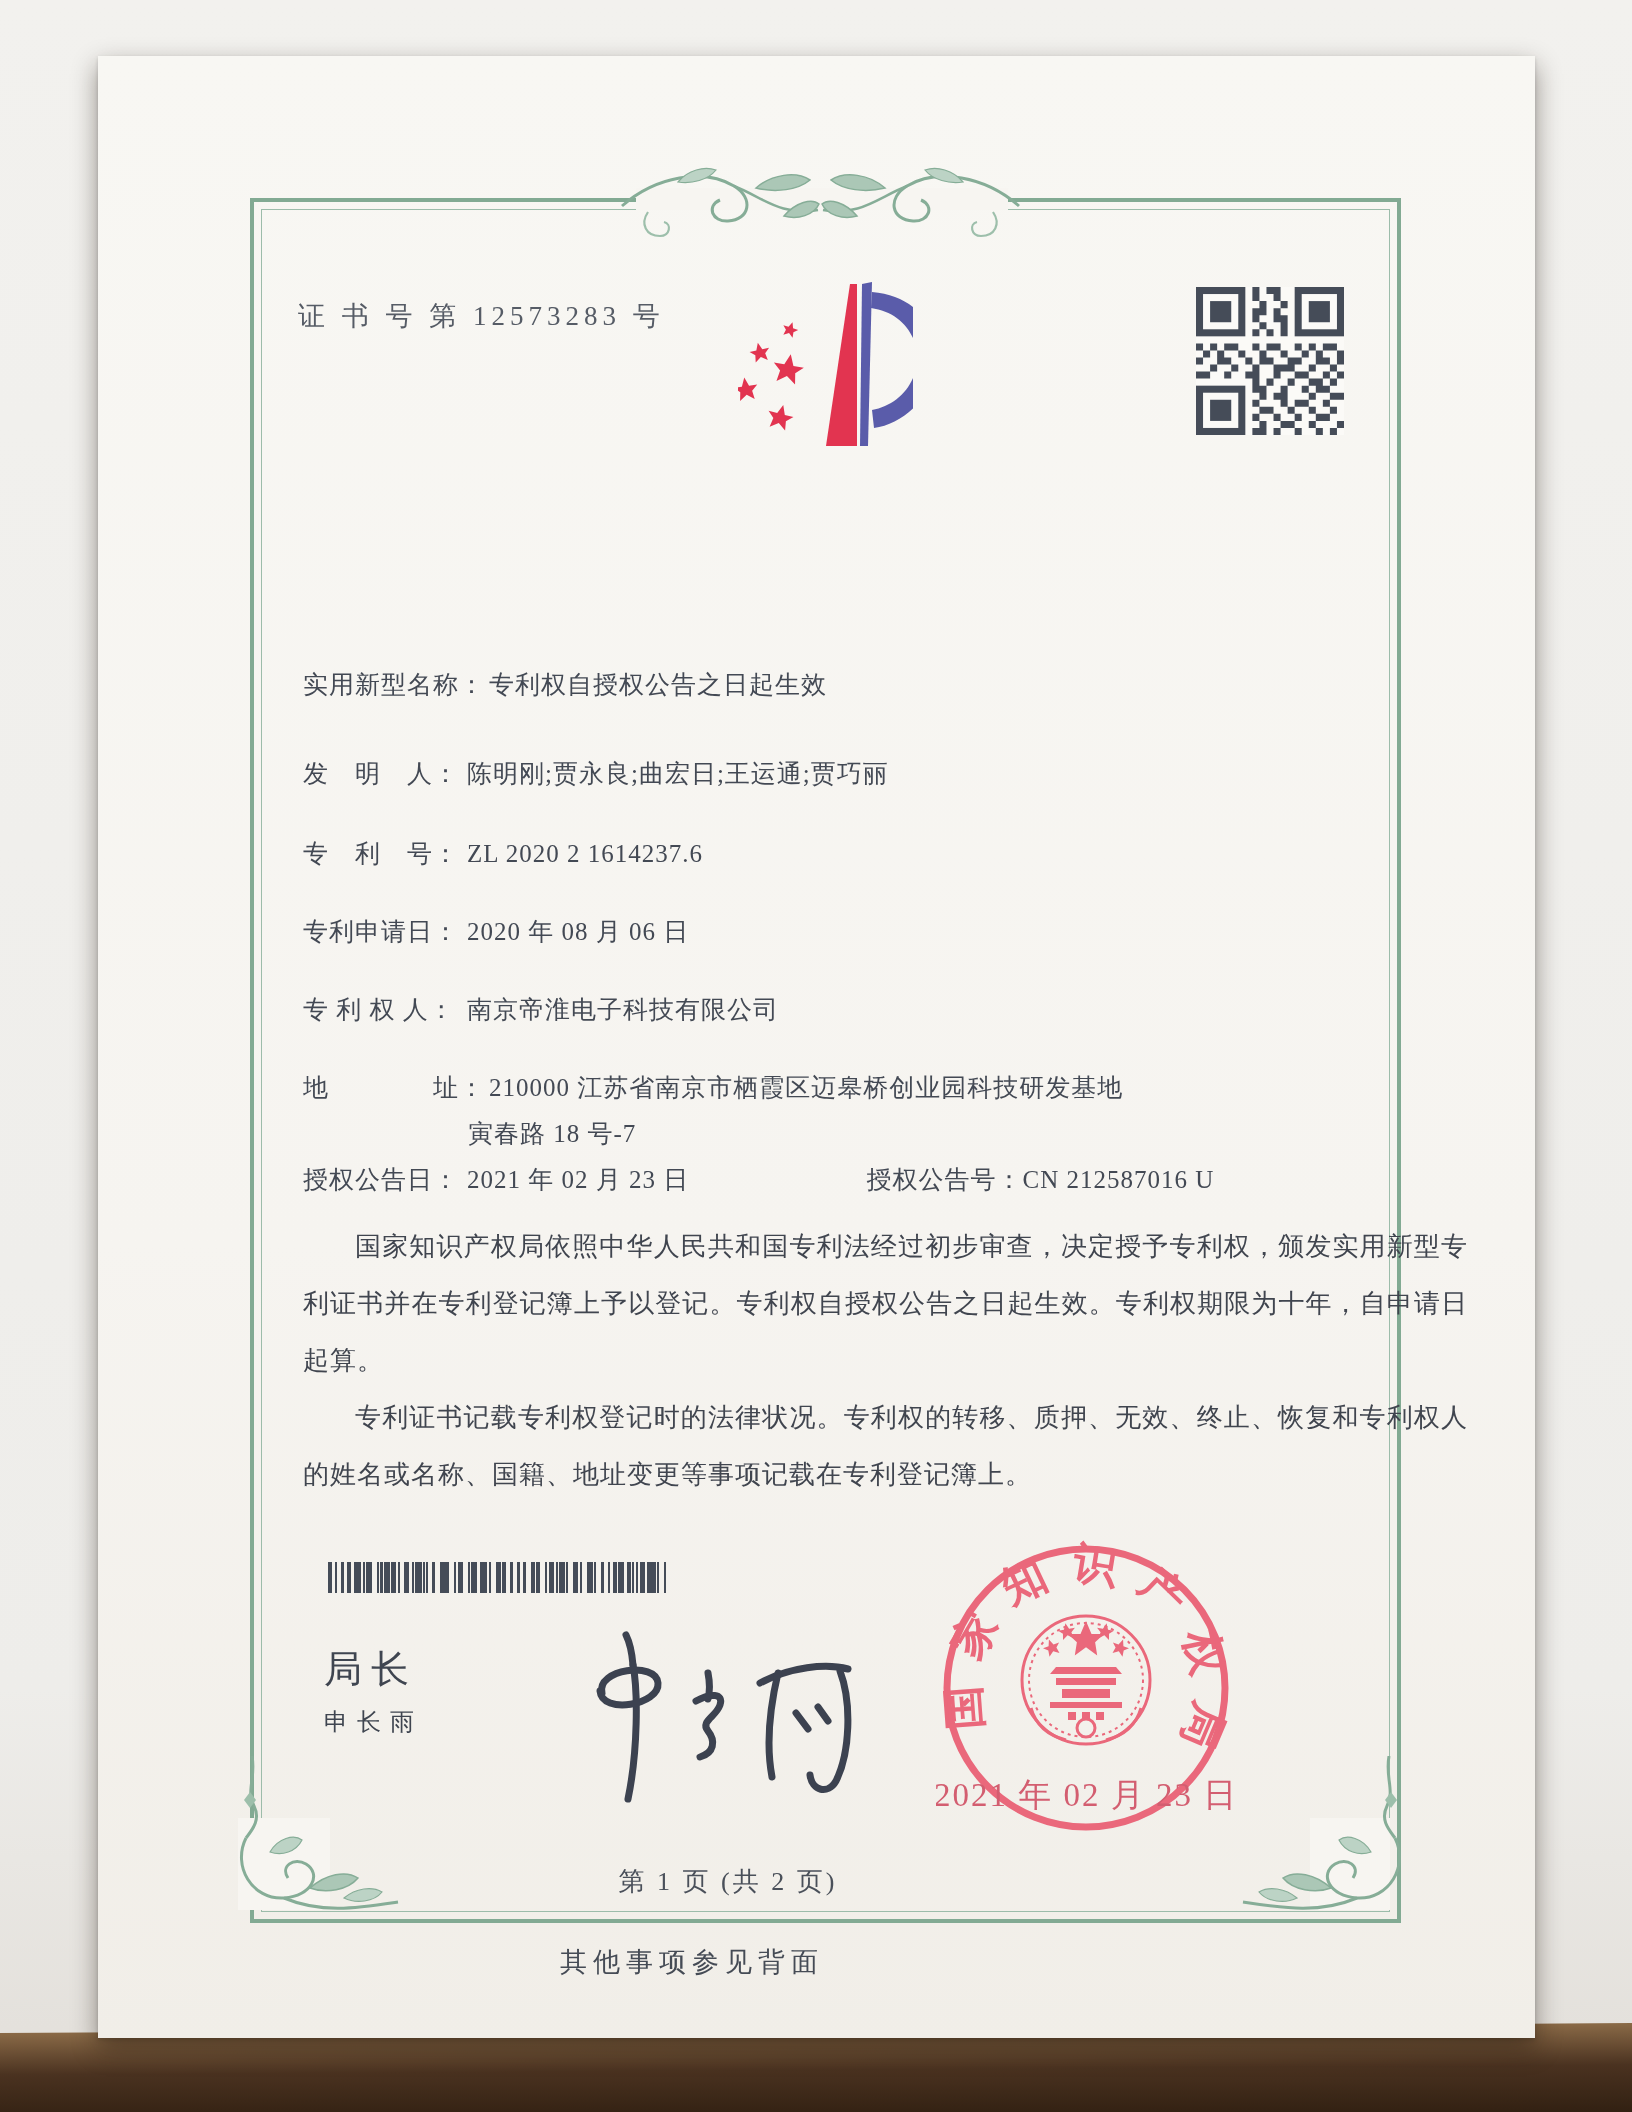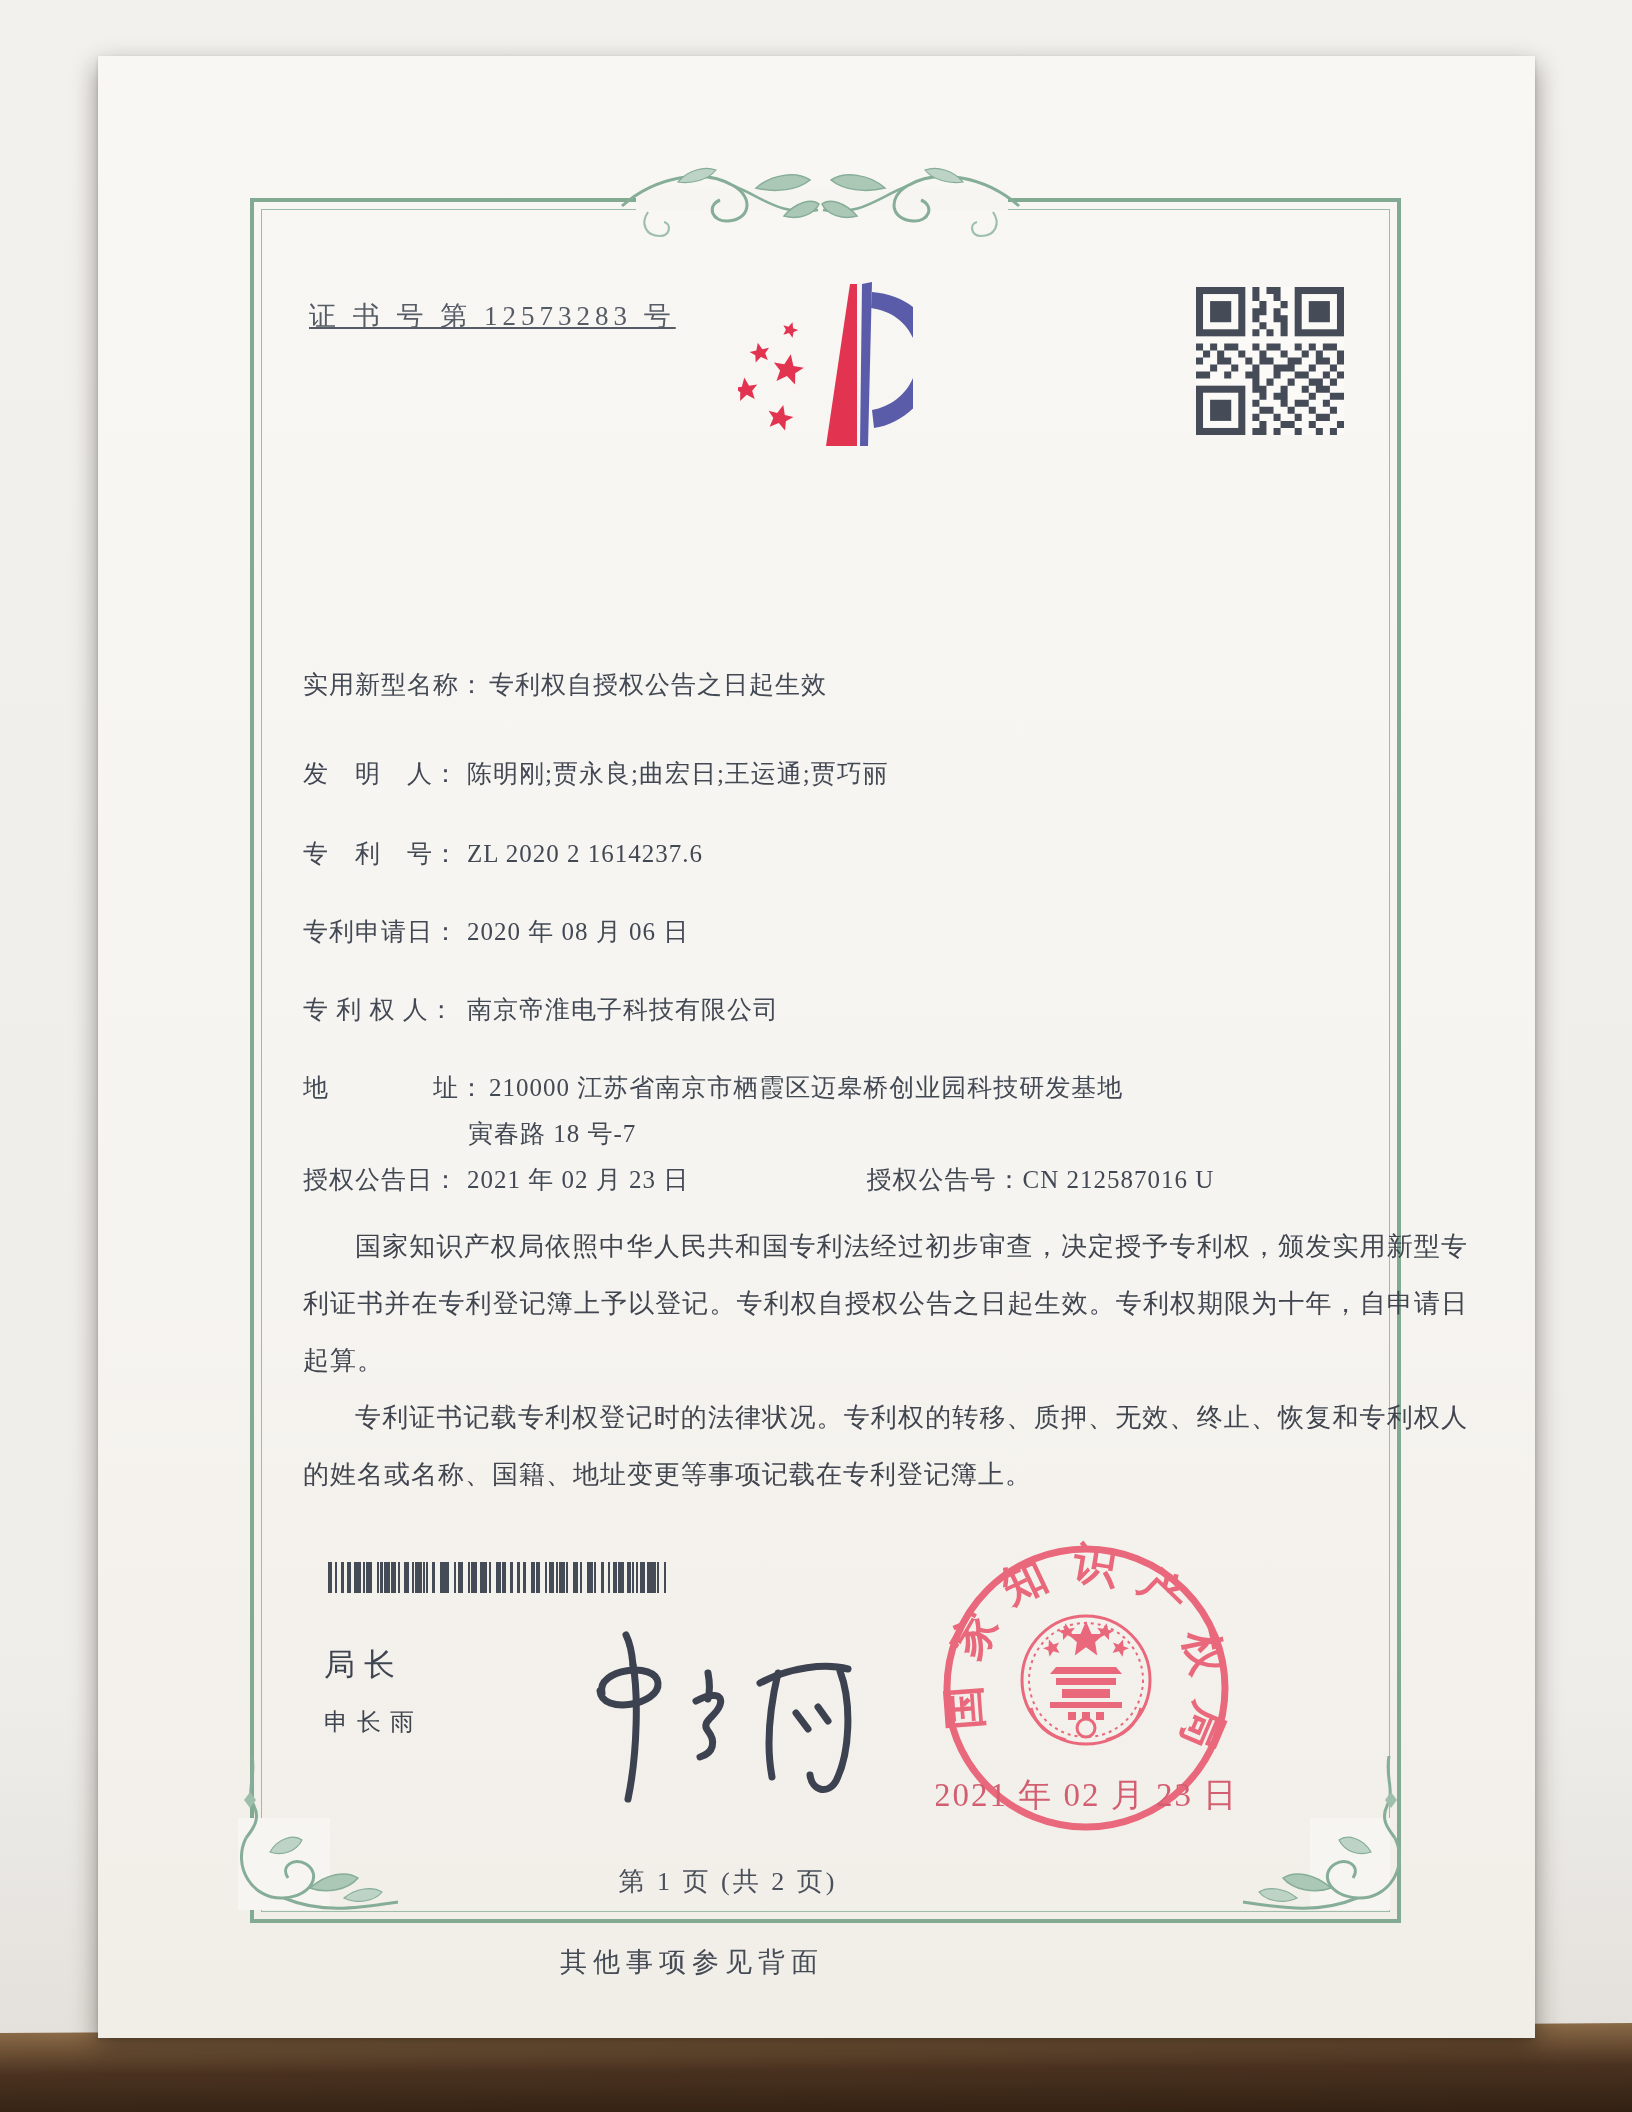--- a/index.html
+++ b/index.html
@@ -25,21 +25,21 @@
     border:4px solid #82aa93;
   }
   #frame-inner{
     position:absolute;left:7px;top:7px;right:7px;bottom:7px;
     border:1.5px solid #9cbcaa;
   }
   .patch{position:absolute;background:#f7f5f1;}
   .orn{position:absolute;}
   
   .abs{position:absolute;}
-  #cert-no{left:211px;top:242px;font-size:27px;letter-spacing:5px;color:#565c66;text-decoration:underline;}
+  #cert-no{left:200px;top:242px;font-size:27px;letter-spacing:5px;color:#565c66;}
   #title{
     left:152px;top:438px;width:1143px;text-align:center;
     font-size:57px;font-weight:700;letter-spacing:15px;color:#3b414b;
   }
   .field-row{position:absolute;left:205px;font-size:25px;color:#434954;letter-spacing:1px;white-space:nowrap;}
   .field-label{display:inline-block;min-width:160px;}
   .field-value{display:inline-block;margin-left:4px;}
   #addr-line2{position:absolute;left:370px;font-size:25px;color:#434954;letter-spacing:1px;}
   .grant-pair{display:inline-block;}
   #body-text{
@@ -48,21 +48,21 @@
   }
   #body-text p{margin:0;text-indent:2em;}
   #barcode{
     position:absolute;left:230px;top:1506px;width:338px;height:31px;
     background:
       repeating-linear-gradient(90deg,#454c58 0 2px,rgba(0,0,0,0) 2px 7px),
       repeating-linear-gradient(90deg,#454c58 0 3px,rgba(0,0,0,0) 3px 13px),
       repeating-linear-gradient(90deg,#454c58 0 2px,rgba(0,0,0,0) 2px 19px),
       repeating-linear-gradient(90deg,#454c58 0 4px,rgba(0,0,0,0) 4px 29px);
   }
-  #commissioner-title{left:226px;top:1588px;font-size:31px;letter-spacing:9px;color:#3f4550;}
+  #commissioner-title{left:226px;top:1588px;font-size:38px;letter-spacing:9px;color:#3f4550;}
   #commissioner-name{left:226px;top:1650px;font-size:24px;letter-spacing:9px;color:#3f4550;}
   #signature{left:440px;top:1565px;}
   #seal{left:838px;top:1482px;}
   #page-indicator{
     left:420px;top:1808px;width:420px;text-align:center;
     font-size:26px;letter-spacing:3px;color:#4a505a;
   }
   #back-note{left:462px;top:1888px;font-size:27px;letter-spacing:6px;color:#454b55;}
 </style>
 </head>

